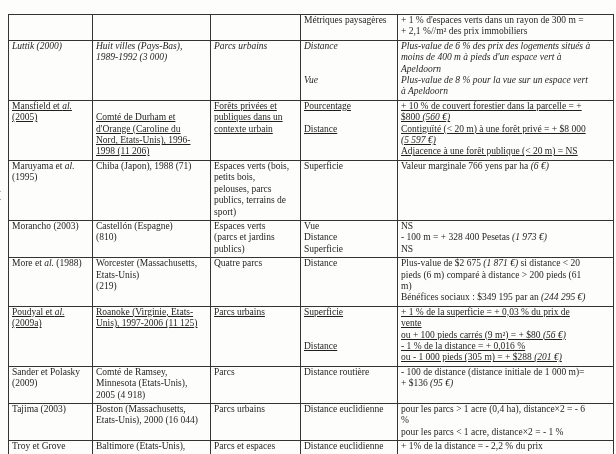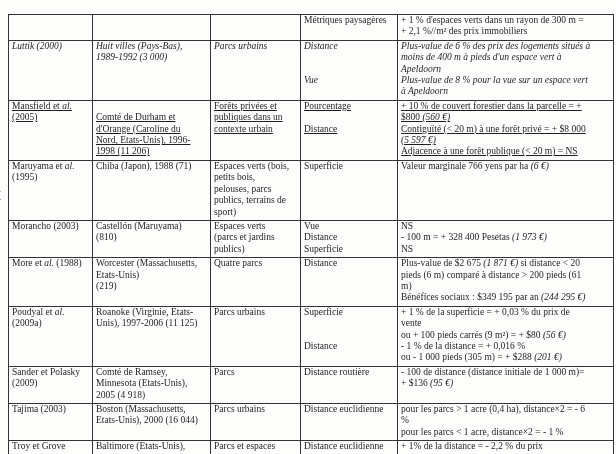--- a/index.html
+++ b/index.html
@@ -27,21 +27,21 @@
   col.c-location { width:118px; }
   col.c-green    { width:90px; }
   col.c-metric   { width:97px; }
   col.c-result   { width:216px; }
   tr:nth-child(1)  td { height:25px; }
   tr:nth-child(2)  td { height:56px;font-style:italic; }
   tr:nth-child(3)  td { height:57px;text-decoration:underline; }
   tr:nth-child(4)  td { height:55px; }
   tr:nth-child(5)  td { height:37px; }
   tr:nth-child(6)  td { height:44px;margin-left:42px; }
-  tr:nth-child(7)  td { height:59px; }
+  tr:nth-child(7)  td { height:59px;text-decoration:underline; }
   tr:nth-child(8)  td { height:35px; }
   tr:nth-child(9)  td { height:31px; }
   tr:nth-child(10) td { height:16px; }
   .edge-artifact {
     position:absolute; left:-2px; font-size:10px; color:#4a4a4a;
     line-height:10px;
   }
 </style>
 </head>
 <body>
@@ -79,21 +79,21 @@
         </tr>
         <tr>
           <td><span>Maruyama et </span><i>al.</i><br><span>(1995)</span></td>
           <td><span>Chiba (Japon), 1988 (71)</span></td>
           <td><span>Espaces verts (bois,</span><br><span>petits bois,</span><br><span>pelouses, parcs</span><br><span>publics, terrains de</span><br><span>sport)</span></td>
           <td><span>Superficie</span></td>
           <td><span>Valeur marginale 766 yens par ha </span><i>(6 €)</i></td>
         </tr>
         <tr>
           <td><span>Morancho (2003)</span></td>
-          <td><span>Castellón (Maruyama)</span><br><span>(810)</span></td>
+          <td><span>Castellón (Espagne)</span><br><span>(810)</span></td>
           <td><span>Espaces verts</span><br><span>(parcs et jardins</span><br><span>publics)</span></td>
           <td><span>Vue</span><br><span>Distance</span><br><span>Superficie</span></td>
           <td><span>NS</span><br><span>- 100 m = + 328 400 Pesetas </span><i>(1 973 €)</i><br><span>NS</span></td>
         </tr>
         <tr>
           <td><span>More et </span><i>al.</i><span> (1988)</span></td>
           <td><span>Worcester (Massachusetts,</span><br><span>Etats-Unis)</span><br><span>(219)</span></td>
           <td><span>Quatre parcs</span></td>
           <td><span>Distance</span></td>
           <td><span>Plus-value de $2 675 </span><i>(1 871 €)</i><span> si distance &lt; 20</span><br><span>pieds (6 m) comparé à distance &gt; 200 pieds (61</span><br><span>m)</span><br><span>Bénéfices sociaux : $349 195 par an </span><i>(244 295 €)</i></td>

